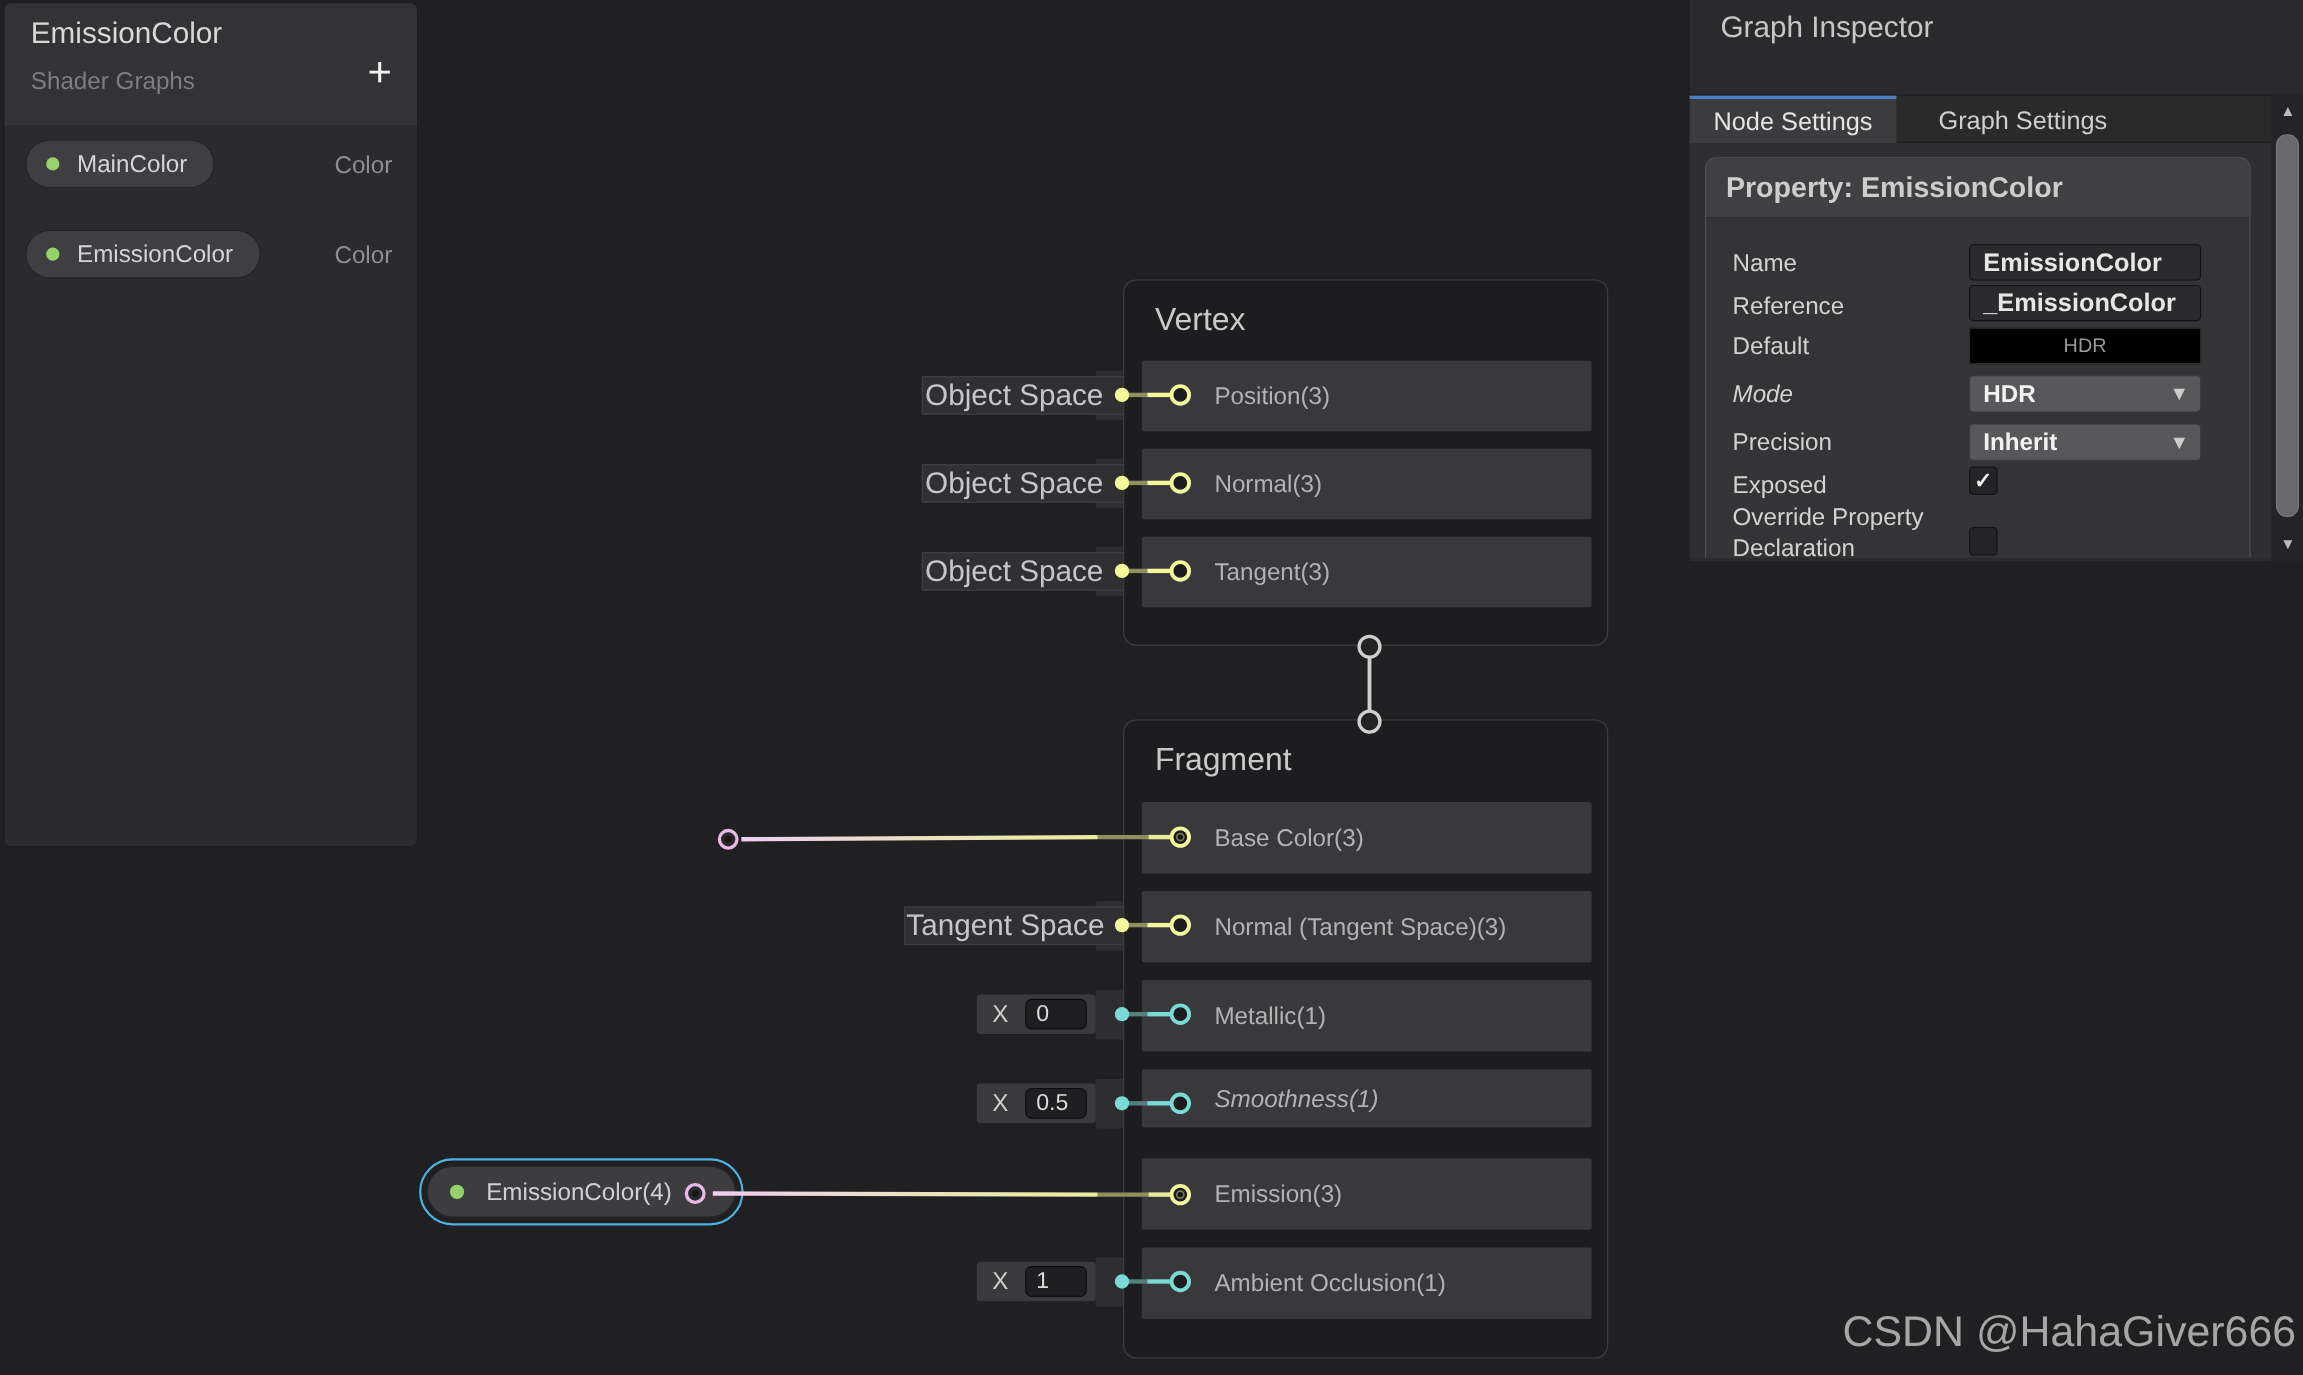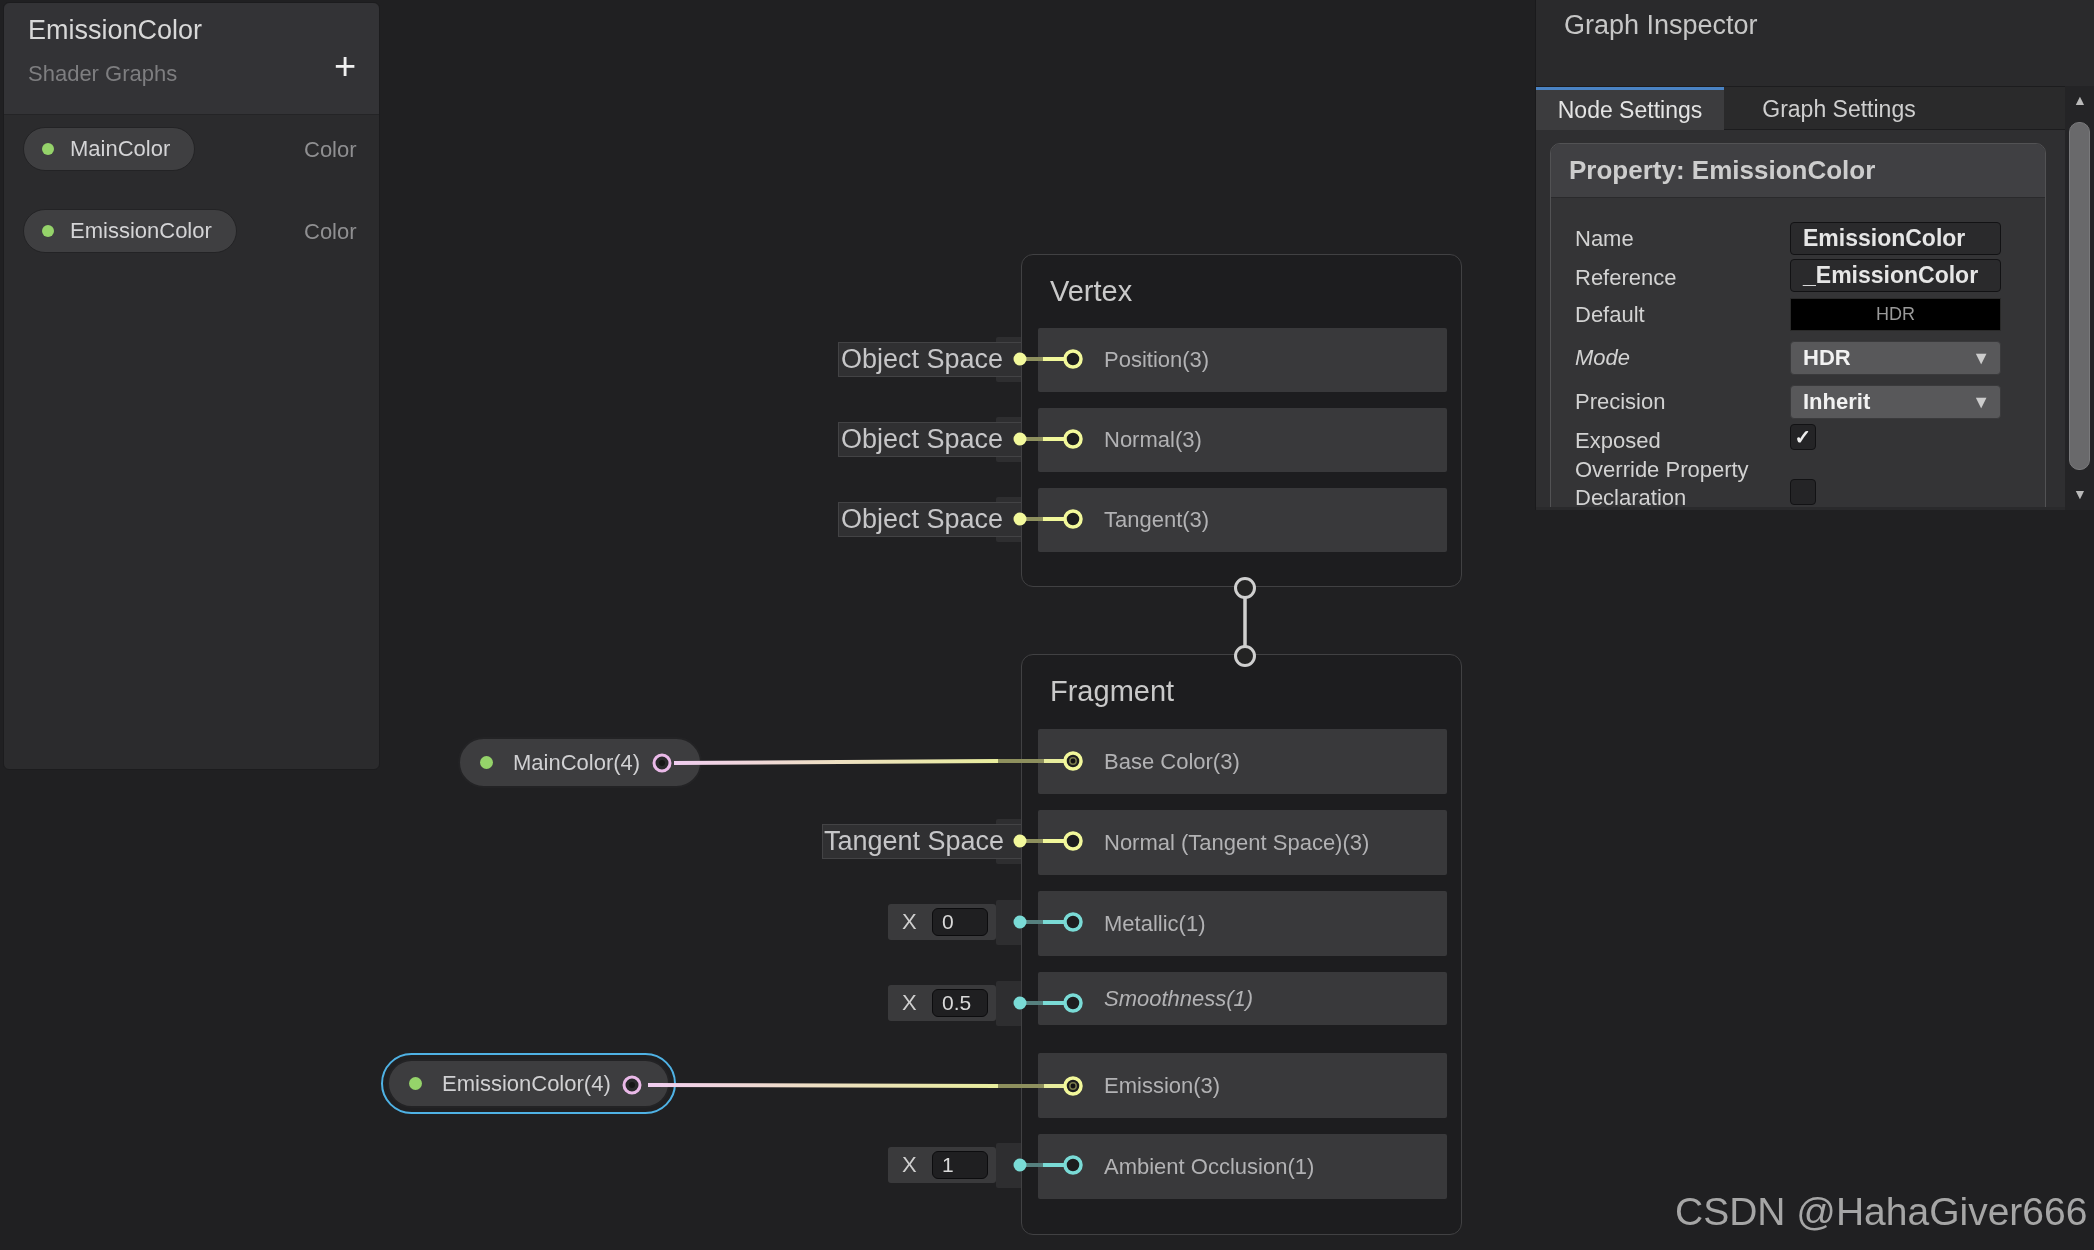--- a/index.html
+++ b/index.html
@@ -149,24 +149,20 @@
       <span class="grow-label">Smoothness(1)</span>
     </div>
     <div class="grow" style="top:398px;height:65px;">
       <span class="grow-label">Emission(3)</span>
     </div>
     <div class="grow" style="top:479px;height:65px;">
       <span class="grow-label">Ambient Occlusion(1)</span>
     </div>
   </div>
 
-  <div class="prop-node" style="left:458px;top:737px;width:244px;height:51px;">
-    <span class="gdot"></span>
-    <span class="plabel">MainColor(4)</span>
-  </div>
 
   <div class="sel-ring" style="left:381px;top:1053px;width:295px;height:61px;"></div>
   <div class="prop-node" style="left:387px;top:1059px;width:283px;height:49px;">
     <span class="gdot"></span>
     <span class="plabel">EmissionColor(4)</span>
   </div>
 
   <svg class="edges" width="2094" height="1250">
     <defs>
       <linearGradient id="gradPY" x1="0" y1="0" x2="1" y2="0">

